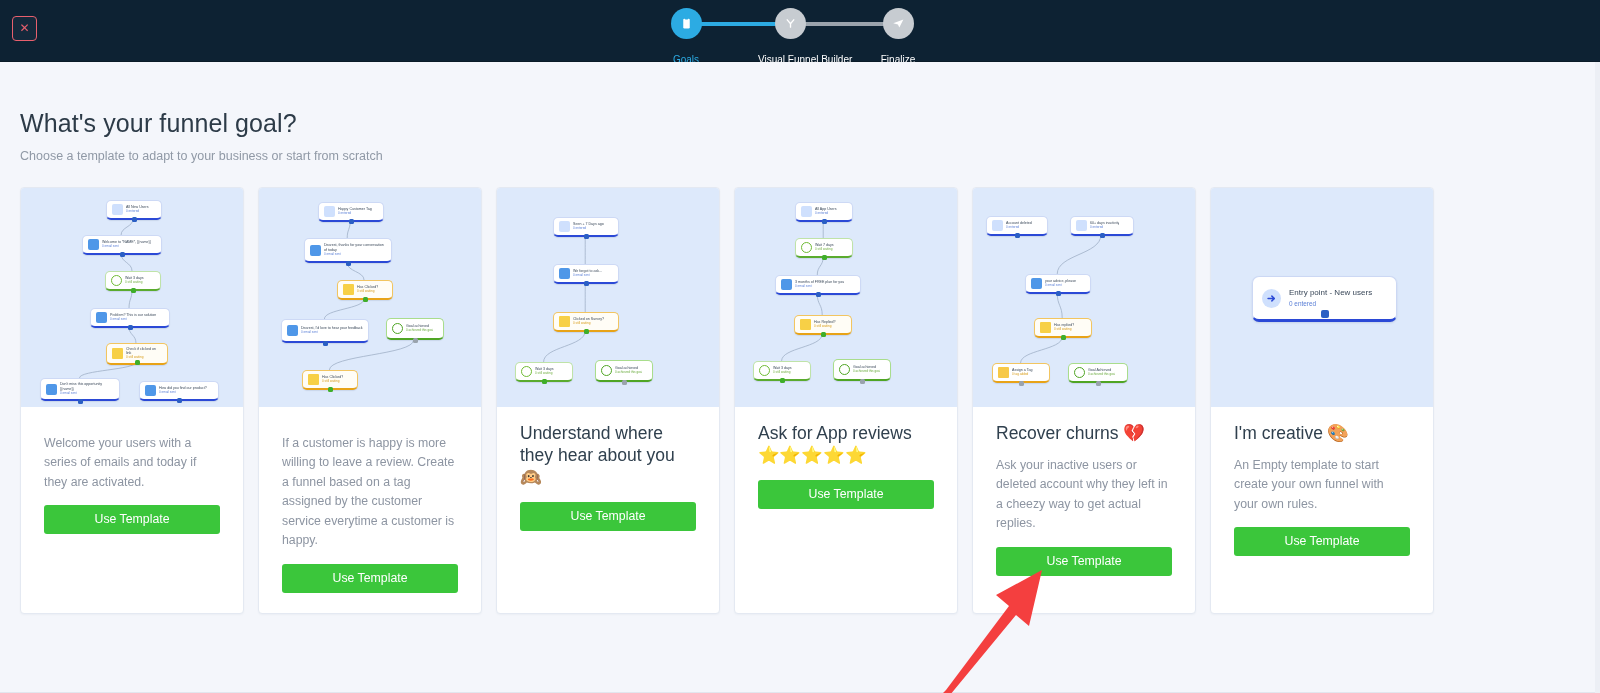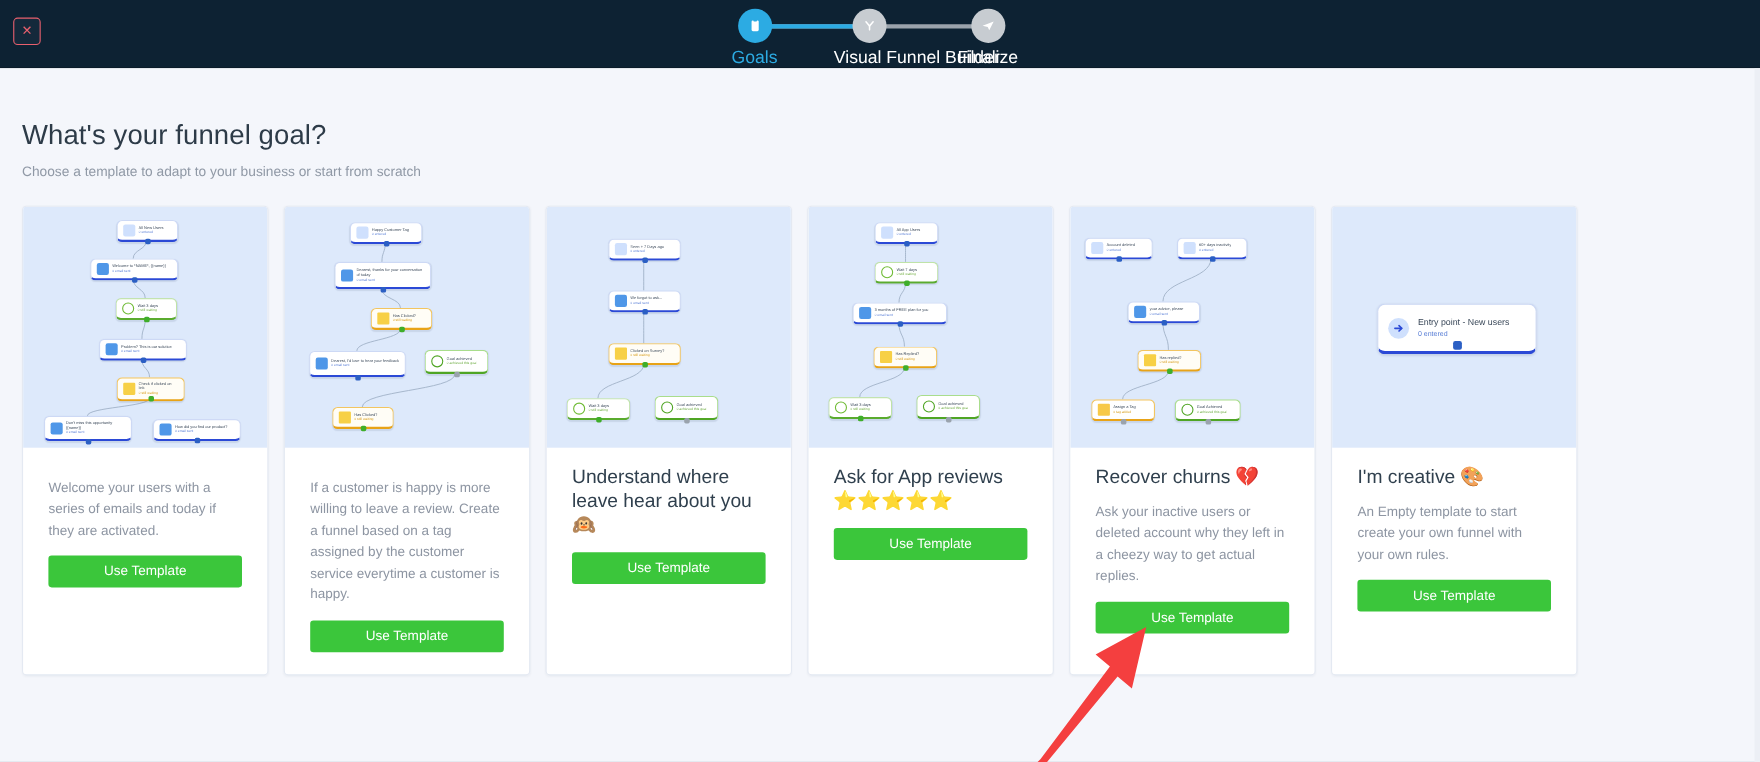--- a/index.html
+++ b/index.html
@@ -84,22 +84,22 @@
     align-items: center;
     justify-content: center;
     color: #ffffff;
     position: relative;
     z-index: 2;
     cursor: pointer;
   }
   .step-dot.active { background: #2cabe3; }
   .step-dot svg { display: block; }
   .step-label {
-    margin-top: 5px;
-    font-size: 16px;
+    margin-top: 15px;
+    font-size: 10px;
     color: #ffffff;
     white-space: nowrap;
   }
   .step-label.active { color: #2cabe3; }
   .step-2 .step-label { margin-left: 0; }
 
   
   .page {
     position: relative;
     width: 100%;
@@ -506,21 +506,21 @@
               <span class="nic"></span>
               <span class="ntx">
                 <div class="nt1">Goal achieved</div>
                 <div class="nt2">0 achieved this goal</div>
               </span>
             </div>
             <span class="port grey" style="left: 124.5px; top: 192px;"></span>
           </div>
         </div>
         <div class="card-body">
-          <div class="card-title">Understand where leave hear about you 🙉</div>
+          <div class="card-title">Understand where they hear about you 🙉</div>
           <button class="use-template">Use Template</button>
         </div>
       </div>
       <div class="card">
         <div class="card-preview">
           <div class="flow">
             <svg class="edges" viewBox="0 0 224 219" preserveAspectRatio="none">
               <path d="M89,33 C89,41.5 89,41.5 89,50 M89,69 C89,78 83,78 83,87 M83,106 C83,116.5 88,116.5 88,127 M88,146 C88,159.5 47,159.5 47,173 " stroke="#9fb0c6" stroke-width="0.8" fill="none"></path>
             </svg>
             <div class="node n-entry" style="left: 60px; top: 14px; width: 58px; min-height: 19px;">

